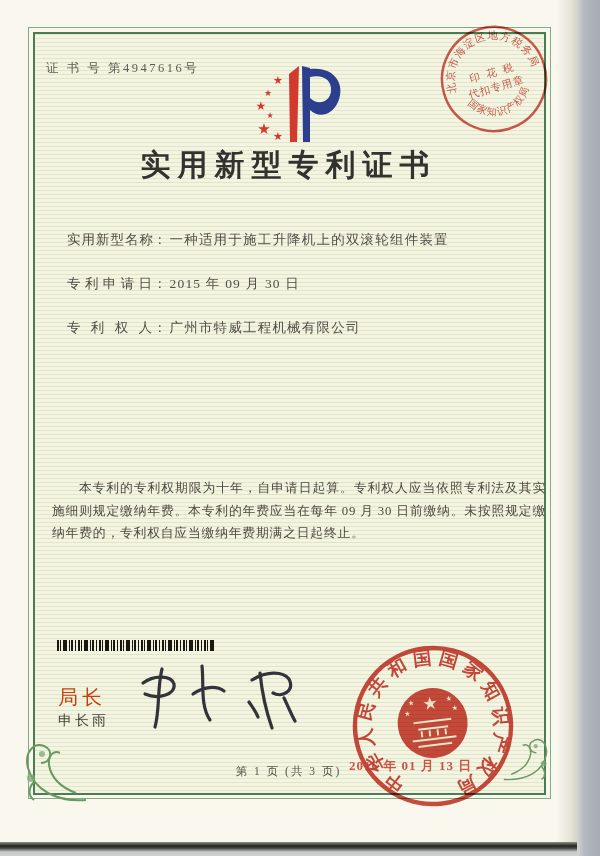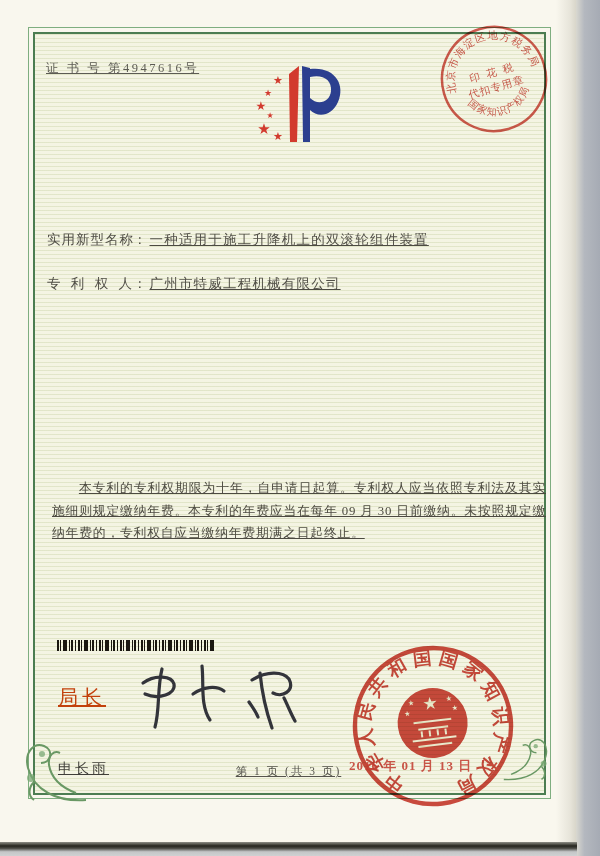--- a/index.html
+++ b/index.html
@@ -7,38 +7,38 @@
          font-family:"Liberation Serif","DejaVu Serif",serif;}
   .paper{position:absolute;left:0;top:0;width:577px;height:844px;background:#f9f7ee;}
   
   .frame-outer{position:absolute;left:28px;top:27px;width:521px;height:770px;
                border:1.5px solid #7fae80;}
   .frame-inner{position:absolute;left:33px;top:32px;width:509px;height:759px;
                border:2.5px solid #4c7d52;
                background:
                  repeating-linear-gradient(180deg, rgba(150,170,95,0.20) 0 1px, rgba(0,0,0,0) 1px 4px),
                  #f4f4e3;}
-  .txt{position:absolute;color:#4c4a42;text-decoration:underline;}
+  .txt{position:absolute;color:#4c4a42;}
   .certno{left:46px;top:60px;font-size:12.5px;letter-spacing:2.5px;color:#5c5b53;}
   .title{left:28px;top:145px;width:521px;text-align:center;font-size:30px;font-weight:bold;
          letter-spacing:7px;color:#32322e;}
   .fields{left:47px;top:231px;width:480px;}
   .frow{height:18px;margin-bottom:26px;font-size:13.5px;letter-spacing:1px;color:#514f47;white-space:nowrap;}
-  .flabel{display:inline-block;width:86px;text-align:justify;text-align-last:justify;vertical-align:top;}
+  .flabel{display:inline-block;width:86px;text-align:justify;text-align-last:justify;vertical-align:top;margin-left:20px;}
   .fcolon{display:inline-block;margin-right:2px;}
   .fvalue{letter-spacing:1.2px;}
   .bodytext{left:52px;top:477px;width:494px;font-size:12.8px;line-height:22.5px;
             text-align:justify;color:#4c4a40;letter-spacing:0.8px;}
   .bodytext p{margin:0;text-indent:2.1em;}
   .barcode{position:absolute;left:57px;top:640px;width:157px;height:11px;
            background:
              repeating-linear-gradient(90deg,#1a1711 0 1px,rgba(0,0,0,0) 1px 3px),
              repeating-linear-gradient(90deg,#1a1711 0 2px,rgba(0,0,0,0) 2px 7px);}
   .sig-title{left:58px;top:684px;font-size:20px;letter-spacing:4px;color:#c2410c;}
-  .sig-name{left:58px;top:712px;font-size:14px;letter-spacing:3px;color:#3f3e38;margin-top:48px;}
+  .sig-name{left:58px;top:712px;font-size:14px;letter-spacing:3px;color:#3f3e38;}
   .sig-svg{position:absolute;left:130px;top:653px;}
   .footer{left:28px;top:764px;width:521px;text-align:center;font-size:11.5px;
           letter-spacing:2px;color:#55544c;}
   .stamp-tax{position:absolute;left:438px;top:23px;transform:rotate(-16deg);opacity:.82;
              mix-blend-mode:multiply;}
   .stamp-office{position:absolute;left:348px;top:641px;transform:rotate(-7deg);opacity:.9;
                 mix-blend-mode:multiply;}
   .stamp-date{position:absolute;left:349px;top:757px;font-size:13px;letter-spacing:1px;
               color:#c23a2e;font-weight:bold;opacity:.85;}
   .flourish{position:absolute;}
@@ -64,40 +64,44 @@
       <text x="28" y="36" font-size="9" fill="#d23a2e" text-anchor="middle">★</text>
       <text x="21" y="50" font-size="12" fill="#d23a2e" text-anchor="middle">★</text>
       <text x="30" y="58" font-size="8" fill="#d23a2e" text-anchor="middle">★</text>
       <text x="24" y="74" font-size="15" fill="#d23a2e" text-anchor="middle">★</text>
       <text x="38" y="80" font-size="11" fill="#d23a2e" text-anchor="middle">★</text>
       <polygon points="49,14 59,6 57,82 50,82" fill="#d23a2e"></polygon>
       <path d="M62,6 L70,8 L70,82 L63,82 Z" fill="#2c3f8f"></path>
       <path d="M70,9 C94,6 106,24 98,42 C92,56 78,58 70,50 L70,38 C78,46 90,42 91,31 C92,19 82,14 70,17 Z" fill="#2c3f8f"></path>
     </svg>
 
+    <div class="txt title">实用新型专利证书</div>
 
     <svg class="stamp-tax" width="112" height="112" viewBox="0 0 112 112">
       <circle cx="56" cy="56" r="52" fill="none" stroke="#c8382c" stroke-width="2.5"></circle>
       <g transform="rotate(-4 56 56)">
         <path id="taxTop" d="M16,56 a40,40 0 1,1 80,0 a40,40 0 1,1 -80,0" fill="none"></path>
         <text font-size="10.5" fill="#c8382c" letter-spacing="1.2">
           <textPath href="#taxTop">北京市海淀区地方税务局</textPath>
         </text>
       </g>
       <path id="taxBottom" d="M20,56 a36,36 0 1,0 72,0" fill="none"></path>
       <text font-size="10" fill="#c8382c" letter-spacing="1">
         <textPath href="#taxBottom" startOffset="17">国家知识产权局</textPath>
       </text>
       <text x="56" y="53" font-size="10.5" fill="#c8382c" text-anchor="middle" letter-spacing="2">印 花 税</text>
       <text x="56" y="68" font-size="10.5" fill="#c8382c" text-anchor="middle" letter-spacing="1">代扣专用章</text>
     </svg>
 
     <div class="txt fields">
       <div class="frow">
         <span class="flabel">实用新型名称</span><span class="fcolon">：</span><span class="fvalue">一种适用于施工升降机上的双滚轮组件装置</span>
+      </div>
+      <div class="frow">
+        <span class="flabel">专利申请日</span><span class="fcolon">：</span><span class="fvalue">2015 年 09 月 30 日</span>
       </div>
       <div class="frow">
         <span class="flabel">专利权人</span><span class="fcolon">：</span><span class="fvalue">广州市特威工程机械有限公司</span>
       </div>
     </div>
 
     <div class="txt bodytext">
       <p>本专利的专利权期限为十年，自申请日起算。专利权人应当依照专利法及其实施细则规定缴纳年费。本专利的年费应当在每年 09 月 30 日前缴纳。未按照规定缴纳年费的，专利权自应当缴纳年费期满之日起终止。</p>
     </div>
 

